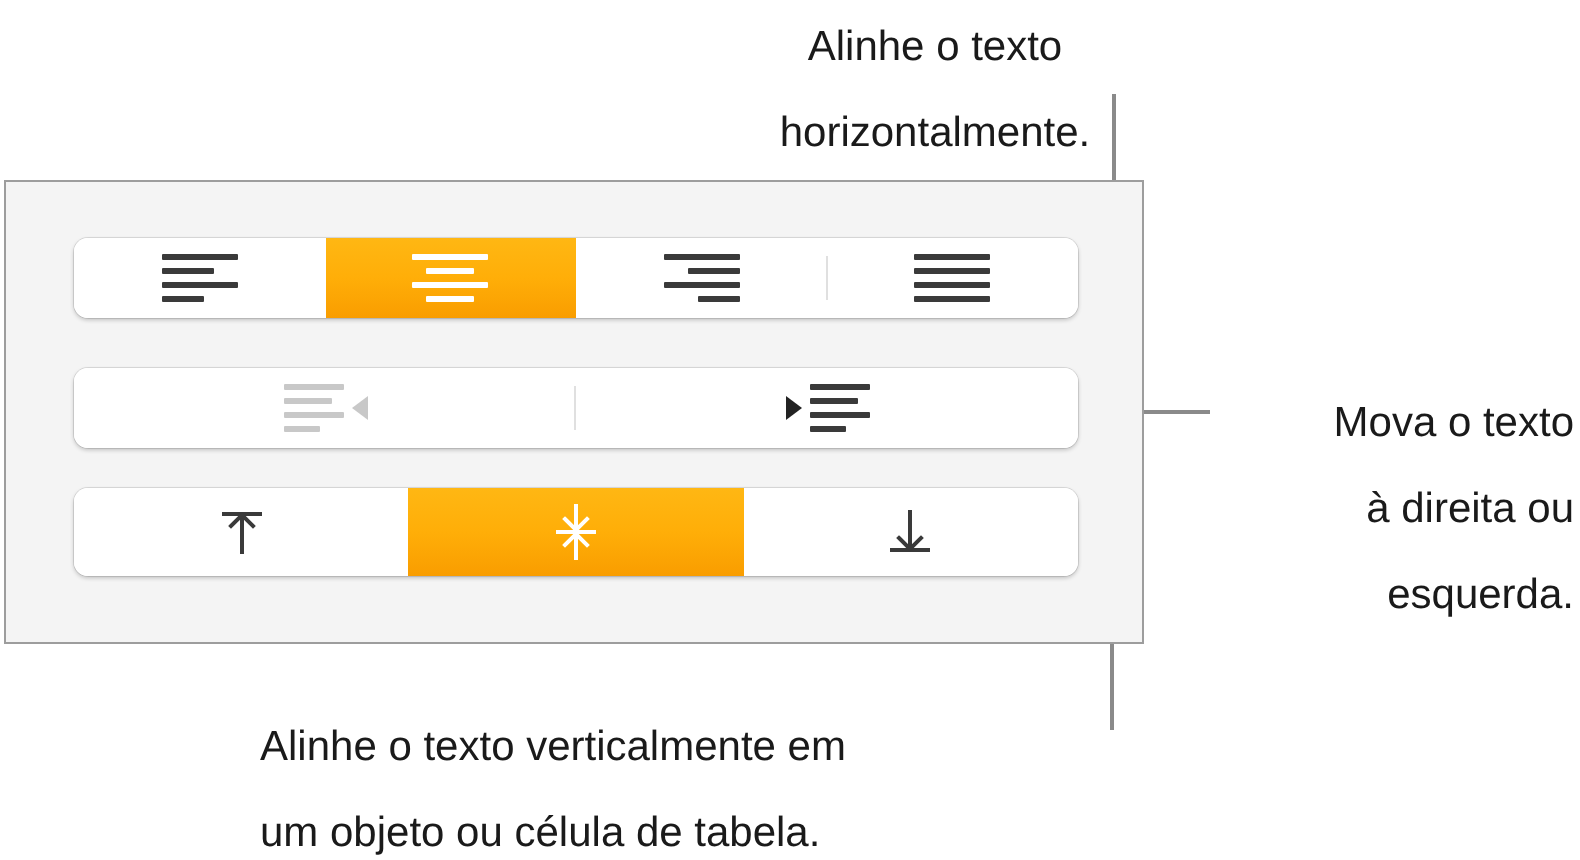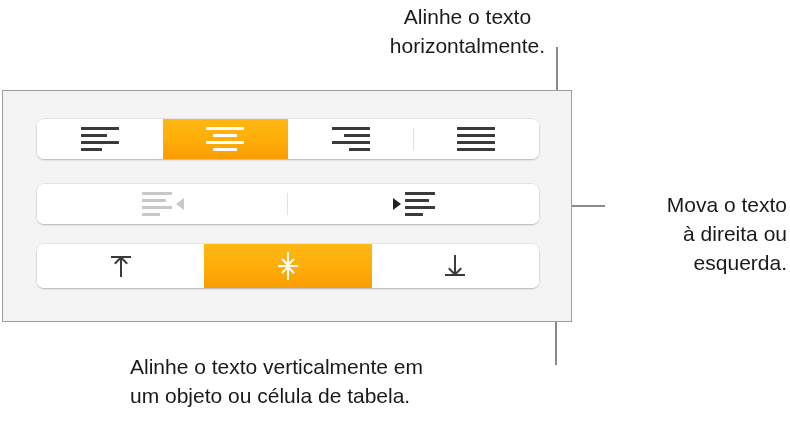--- a/index.html
+++ b/index.html
@@ -13,21 +13,21 @@
     position: relative;
     font-family: "Liberation Sans", sans-serif;
     overflow: hidden;
   }
 
   
   .callout {
     position: absolute;
     color: #1a1a1a;
     font-size: 21px;
-    line-height: 29px;
+    line-height: 43px;
     white-space: pre-line;
   }
   #callout-top {
     left: 330px;
     top: 2px;
     width: 275px;
     text-align: center;
   }
   #callout-right {
     left: 607px;

